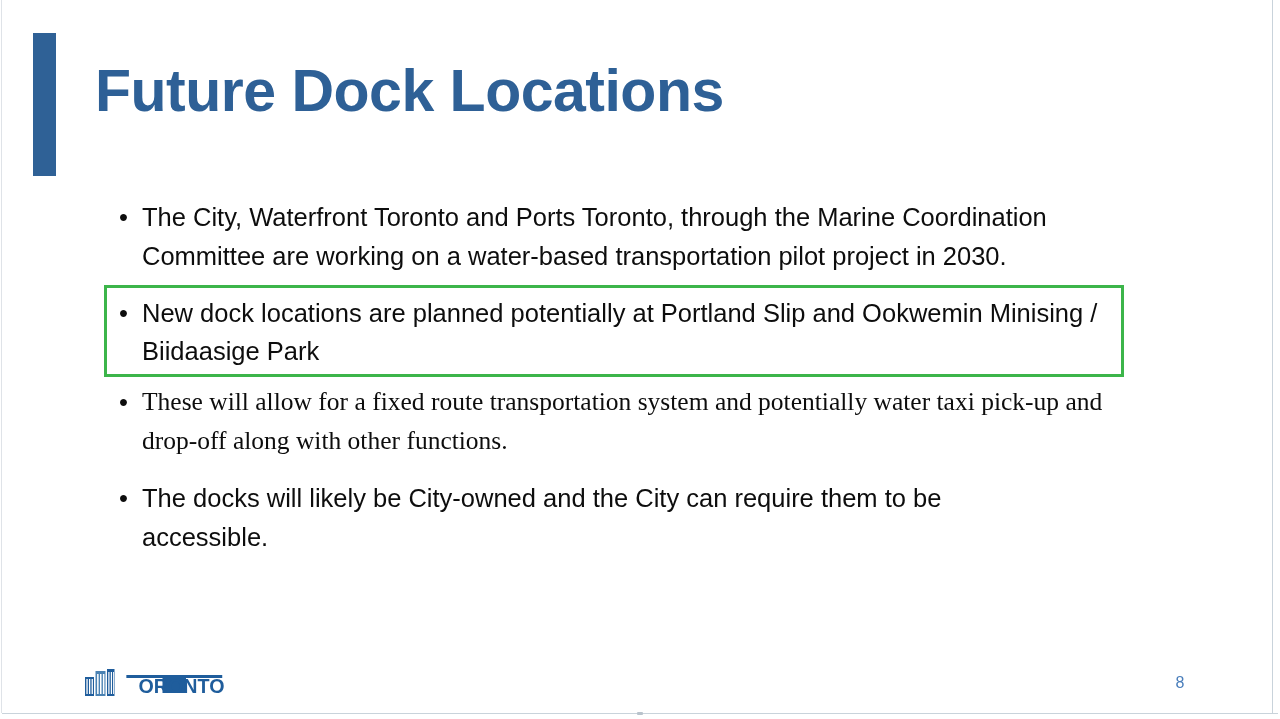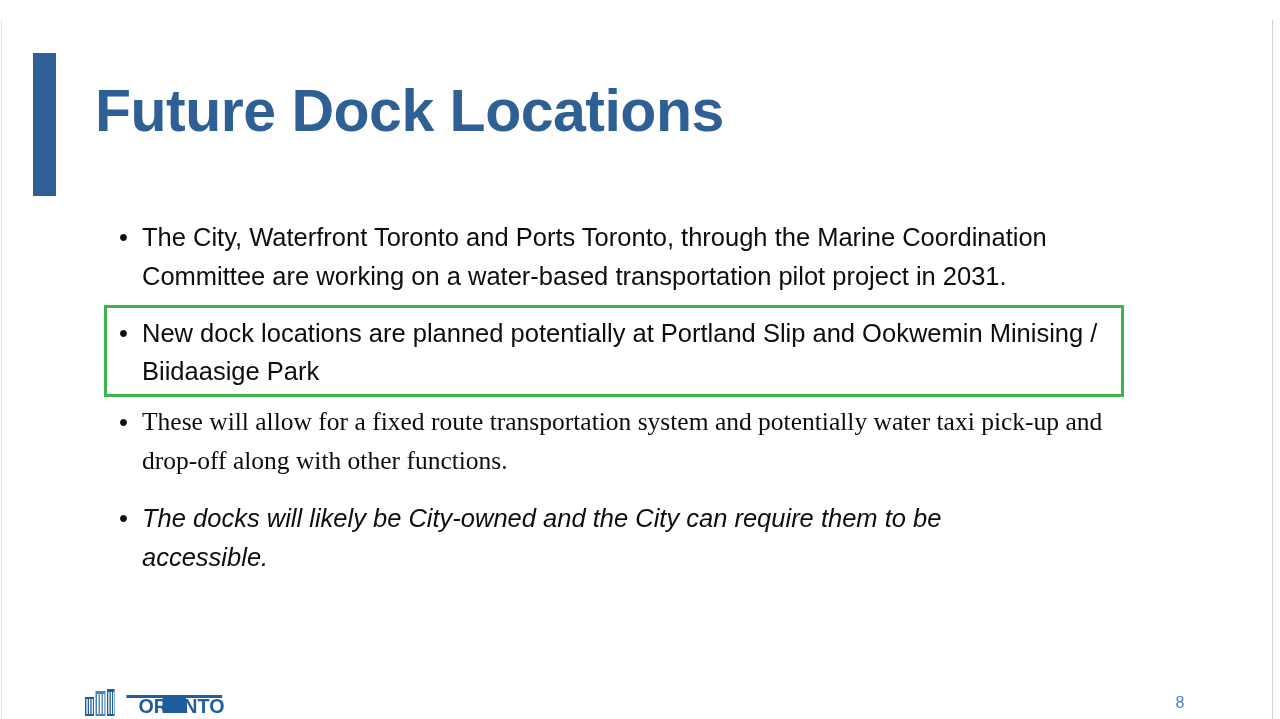--- a/index.html
+++ b/index.html
@@ -16,21 +16,20 @@
     -webkit-font-smoothing: antialiased;
   }
 
   
   .slide {
     position: relative;
     width: 1280px;
     height: 695px;
     background: #ffffff;
     box-sizing: border-box;
-    margin-top: 20px;
   }
 
   
   .edge-left {
     position: absolute;
     left: 1px;
     top: 0;
     width: 1px;
     height: 713px;
     background: #dfe3e8;
@@ -117,21 +116,21 @@
 
   
   .gap-a { height: 18px; }
   .gap-b { height: 12px; }
   .gap-c { height: 18px; }
 
   
   .b1 .bullet-text { max-width: 968px; }
   .b2 .bullet-text { max-width: 968px; }
   .b3 .bullet-text { max-width: 988px; font-family: Liberation Serif, serif; }
-  .b4 .bullet-text { max-width: 920px; font-style: italic; }
+  .b4 .bullet-text { max-width: 920px; }
 
   
   .highlight-box {
     position: absolute;
     left: -8px;
     top: -9px;
     width: 1020px;
     height: 92px;
     border: 3px solid #3cb54a;
     background: transparent;
@@ -184,21 +183,21 @@
   <div class="edge-bottom"></div>
   <div class="edge-nub"></div>
 
   <div class="title-bar"></div>
   <h1 class="slide-title">Future Dock Locations</h1>
 
   <div class="body-block">
 
     <div class="bullet b1">
       <span class="bullet-marker">•</span>
-      <span class="bullet-text">The City, Waterfront Toronto and Ports Toronto, through the Marine Coordination Committee are working on a water-based transportation pilot project in 2031.</span>
+      <span class="bullet-text">The City, Waterfront Toronto and Ports Toronto, through the Marine Coordination Committee are working on a water-based transportation pilot project in 2030.</span>
     </div>
 
     <div class="gap-a"></div>
 
     <div class="b2-wrap">
       <div class="highlight-box"></div>
       <div class="bullet b2">
         <span class="bullet-marker">•</span>
         <span class="bullet-text">New dock locations are planned potentially at Portland Slip and Ookwemin Minising / Biidaasige Park</span>
       </div>

